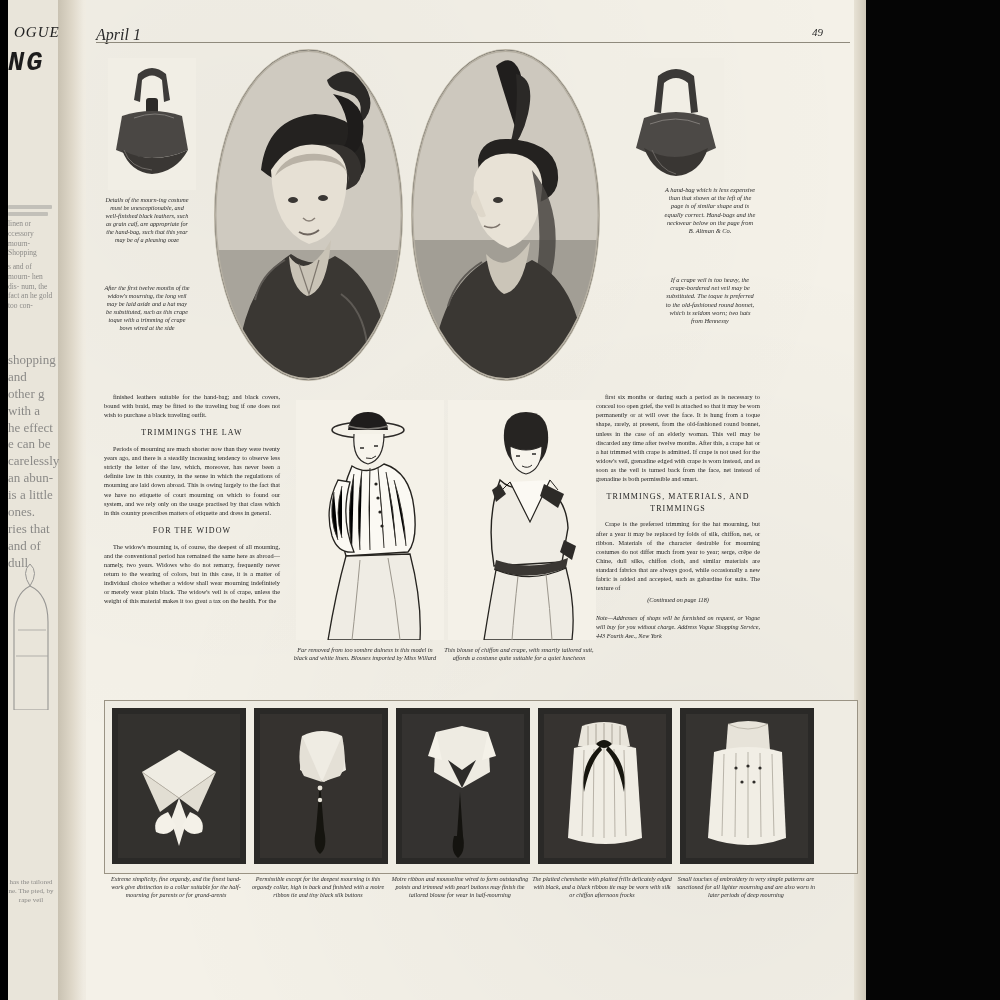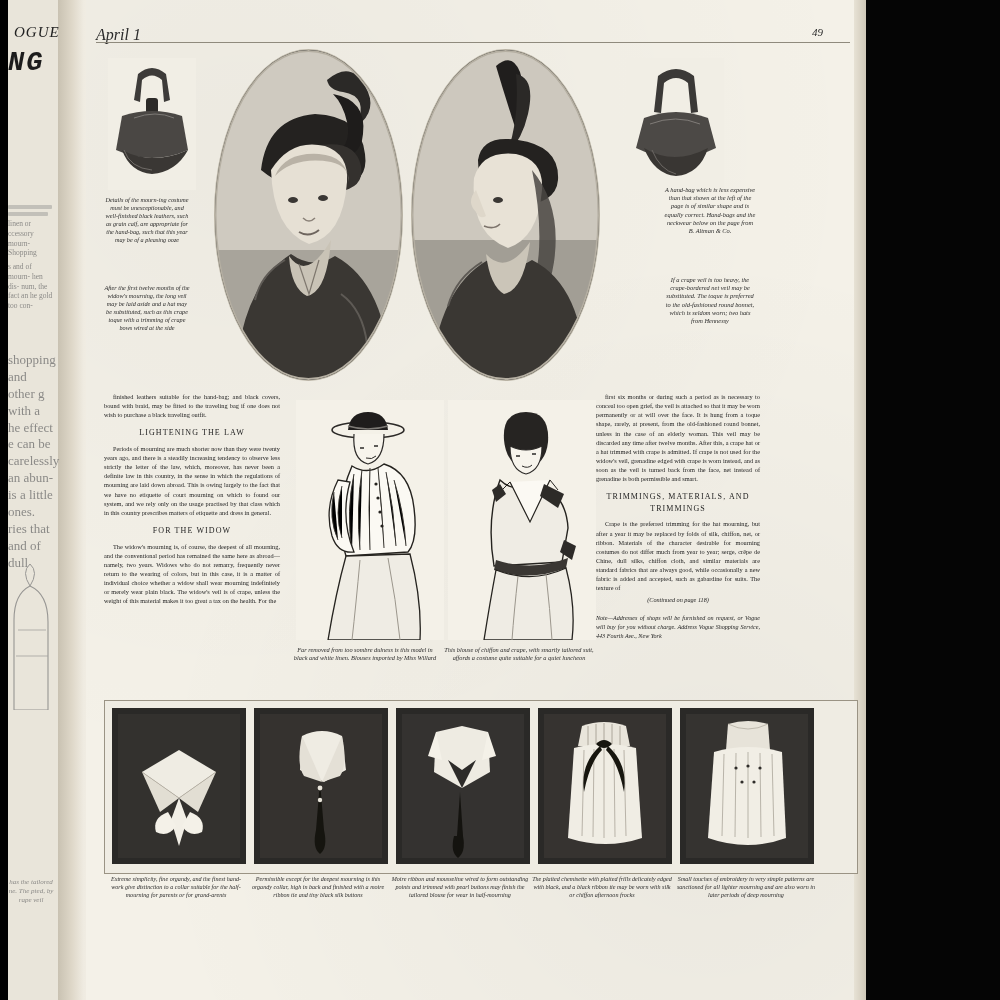--- a/index.html
+++ b/index.html
@@ -77,21 +77,21 @@
   <div class="ghost" style="left:0px;top:352px;width:46px;font-size:13px;line-height:1.3;">
     <span>shopping and other g with a he effect e can be carelessly an abun- is a little ones. ries that and of dull</span>
   </div>
   <div class="ghost" style="left:0px;top:560px;width:46px;height:150px;">
     <svg width="46" height="150" viewBox="0 0 46 150">
       <path d="M6 150 L6 60 Q6 34 22 26 Q40 34 40 62 L40 150 Z" fill="none" stroke="#7c7c7c" stroke-width="1.1"></path>
       <path d="M22 26 q-9 -14 0 -22 q9 8 0 22" fill="none" stroke="#7c7c7c" stroke-width="1"></path>
       <path d="M10 70 L38 70 M8 96 L40 96" stroke="#8a8a8a" stroke-width=".8"></path>
     </svg>
   </div>
-  <div class="ghost" style="left:0px;top:878px;width:46px;font-size:7px;line-height:1.3;font-style:italic;text-align:center;">
+  <div class="ghost" style="left:0px;top:878px;width:46px;font-size:7px;line-height:1.3;text-align:center;">
     <span>has the tailored ne. The pted, by rape veil</span>
   </div>
 
   <div class="rh rh-month">April  1</div>
   <div class="rh rh-pageno">49</div>
   <div class="rule" style="left:88px;top:42px;width:754px;"></div>
 
   <div class="photo" style="left:100px;top:58px;width:88px;height:132px;background:#efece3;">
     <svg width="88" height="132" viewBox="0 0 88 132">
       <rect width="88" height="132" fill="#f1eee5"></rect>
@@ -178,21 +178,21 @@
     </svg>
   </div>
 
   <div class="col cap" style="left:96px;top:196px;width:86px;font-size:6.2px;">Details of the mourn-ing costume must be unexceptionable, and well-finished black leathers, such as grain calf, are appropriate for the hand-bag, such that this year may be of a pleasing ooze</div>
   <div class="col cap" style="left:96px;top:284px;width:86px;font-size:6.2px;">After the first twelve months of the widow's mourning, the long veil may be laid aside and a hat may be substituted, such as this crape toque with a trimming of crape bows wired at the side</div>
   <div class="col cap" style="left:656px;top:186px;width:92px;font-size:6.4px;">A hand-bag which is less expensive than that shown at the left of the page is of similar shape and is equally correct. Hand-bags and the neckwear below on the page from B. Altman &amp; Co.</div>
   <div class="col cap" style="left:656px;top:276px;width:92px;font-size:6.4px;">If a crape veil is too heavy, the crape-bordered net veil may be substituted. The toque is preferred to the old-fashioned round bonnet, which is seldom worn; two hats from Hennessy</div>
 
   <div class="col" style="left:96px;top:392px;width:176px;font-size:6.3px;line-height:1.45;">
     <p>finished leathers suitable for the hand-bag; and black covers, bound with braid, may be fitted to the traveling bag if one does not wish to purchase a black traveling outfit.</p>
-    <div class="sec-head">LIGHTENING THE LAW</div>
+    <div class="sec-head">TRIMMINGS THE LAW</div>
     <p>Periods of mourning are much shorter now than they were twenty years ago, and there is a steadily increasing tendency to observe less strictly the letter of the law, which, moreover, has never been a definite law in this country, in the sense in which the regulations of mourning are laid down abroad. This is owing largely to the fact that we have no etiquette of court mourning on which to found our system, and we rely only on the usage practised by that class which in this country prescribes matters of etiquette and dress in general.</p>
     <div class="sec-head">FOR THE WIDOW</div>
     <p>The widow's mourning is, of course, the deepest of all mourning, and the conventional period has remained the same here as abroad—namely, two years. Widows who do not remarry, frequently never return to the wearing of colors, but in this case, it is a matter of individual choice whether a widow shall wear mourning indefinitely or merely wear plain black. The widow's veil is of crape, unless the weight of this material makes it too great a tax on the health. For the</p>
   </div>
 
   <div class="col" style="left:588px;top:392px;width:164px;font-size:6.3px;line-height:1.45;">
     <p>first six months or during such a period as is necessary to conceal too open grief, the veil is attached so that it may be worn permanently or at will over the face. It is hung from a toque shape, rarely, at present, from the old-fashioned round bonnet, unless in the case of an elderly woman. This veil may be discarded any time after twelve months. After this, a crape hat or a hat trimmed with crape is admitted. If crape is not used for the widow's veil, grenadine edged with crape is worn instead, and as soon as the veil is turned back from the face, net instead of grenadine is both permissible and smart.</p>
     <div class="sec-head">TRIMMINGS, MATERIALS, AND TRIMMINGS</div>
     <p>Crape is the preferred trimming for the hat mourning, but after a year it may be replaced by folds of silk, chiffon, net, or ribbon. Materials of the character desirable for mourning costumes do not differ much from year to year; serge, crêpe de Chine, dull silks, chiffon cloth, and similar materials are standard fabrics that are always good, while occasionally a new fabric is added and accepted, such as gabardine for suits. The texture of</p>
     <div style="text-align:center;font-style:italic;font-size:6.2px;margin-top:-2px;">(Continued on page 118)</div>

